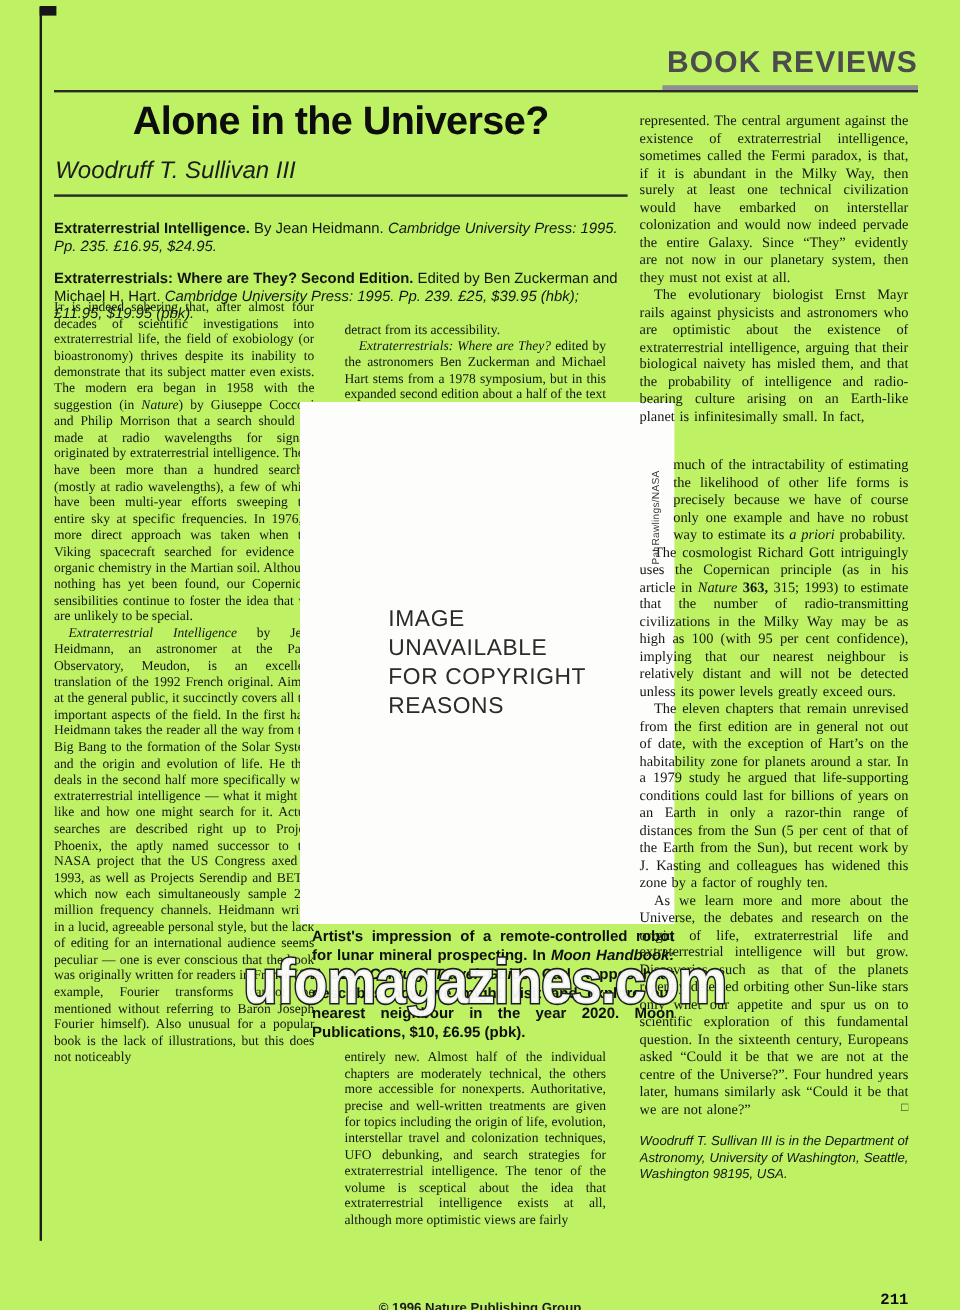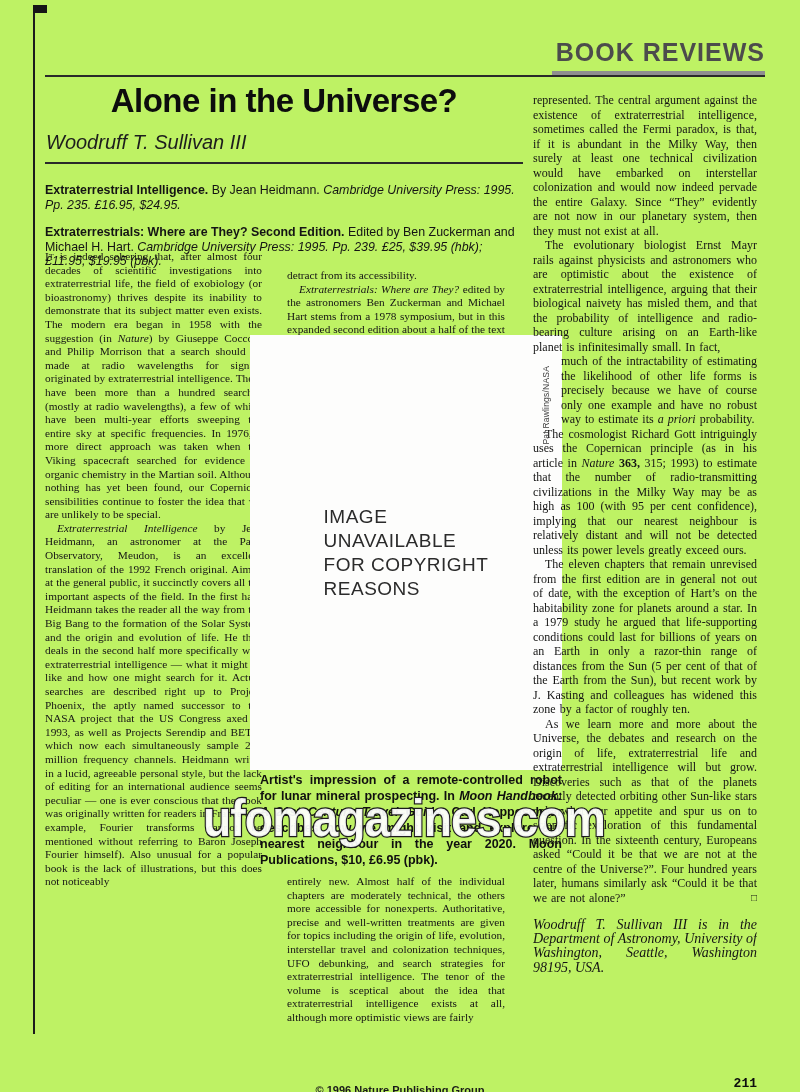--- a/index.html
+++ b/index.html
@@ -27,26 +27,26 @@
   .col .para.ind{text-indent:12px;}
   .col1{left:45px;top:250px;width:217px;height:782px;overflow:hidden;}
   .col2top{left:287px;top:250px;width:218px;height:88px;overflow:hidden;margin-top:19px;}
   .col2bot{left:287px;top:875px;width:218px;height:170px;overflow:hidden;}
   .col3{left:533px;top:93px;width:224px;height:952px;overflow:hidden;font-size:12px;line-height:14.5px;word-spacing:1px;}
   .i{font-style:italic;}
   .b{font-weight:bold;}
   .sc{font-variant:small-caps;}
   .em{float:right;font-size:10px;line-height:13px;}
   
-  .credit-block{position:relative;padding-left:28px;}
+  .credit-block{position:relative;padding-left:28px;margin-top:26px;}
   .vertical-credit{position:absolute;left:-62px;top:44px;width:150px;text-align:center;
         transform:rotate(-90deg);font-family:"Liberation Sans",sans-serif;font-size:8.5px;
         letter-spacing:0.2px;color:#3c3c3c;word-spacing:0;}
-  .affiliation{margin-top:13px;font-family:Liberation Serif, serif;font-style:italic;
-        font-size:14px;line-height:14.2px;text-align:justify;word-spacing:0;}
+  .affiliation{margin-top:13px;font-family:Liberation Sans, sans-serif;font-style:italic;
+        font-size:11px;line-height:14.2px;text-align:justify;word-spacing:0;}
   
   .figure{position:absolute;left:250px;top:335px;width:312px;margin:0;}
   .img-placeholder{height:435px;background:#fdfdfc;display:flex;align-items:center;justify-content:center;}
   .ph-text{font-family:"Liberation Sans",sans-serif;font-size:19px;line-height:24px;color:#2b2b2b;
         white-space:pre-line;letter-spacing:0.5px;}
   .caption{margin-top:2px;font-family:"Liberation Sans",sans-serif;font-weight:bold;
         font-size:12.5px;line-height:16px;text-align:justify;color:#0f0f0f;margin-left:10px;}
   
   .watermark{position:absolute;left:200px;top:788px;pointer-events:none;}
   .watermark text{font-family:"Liberation Sans",sans-serif;font-weight:bold;font-size:52px;

